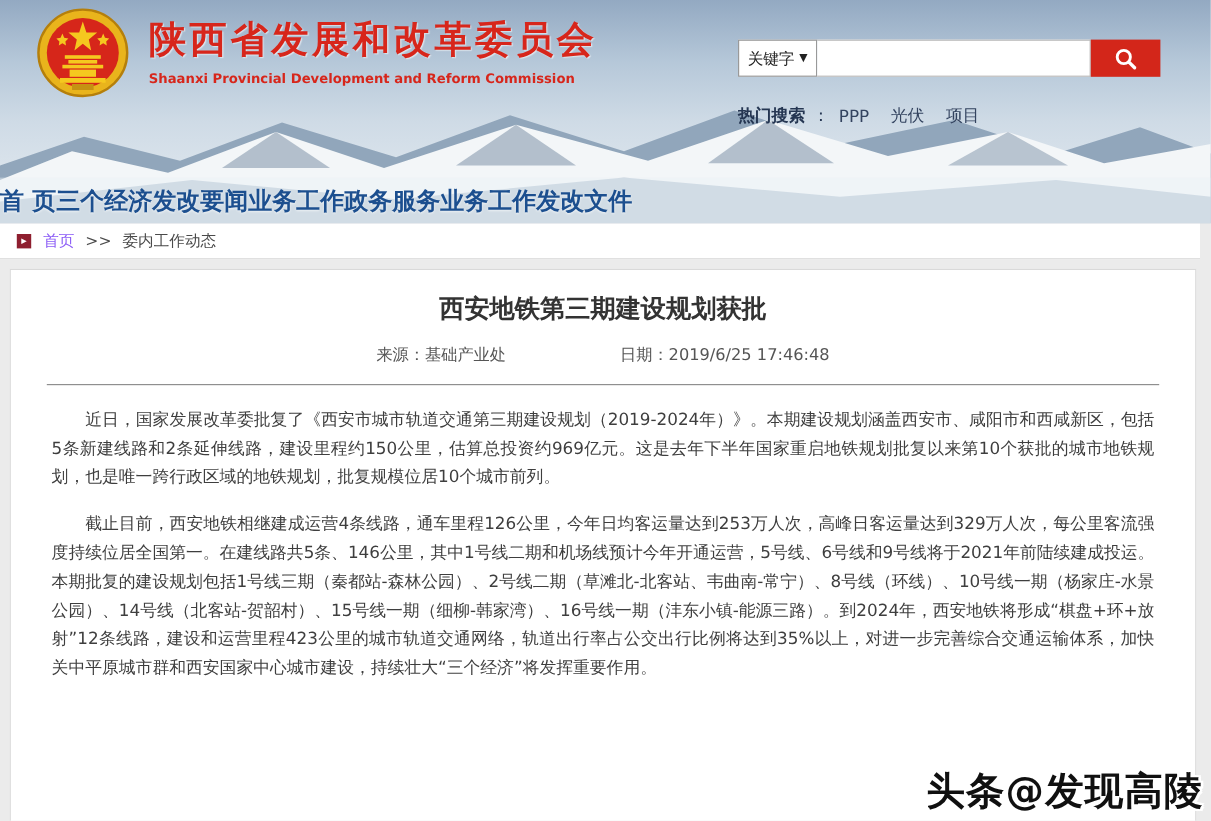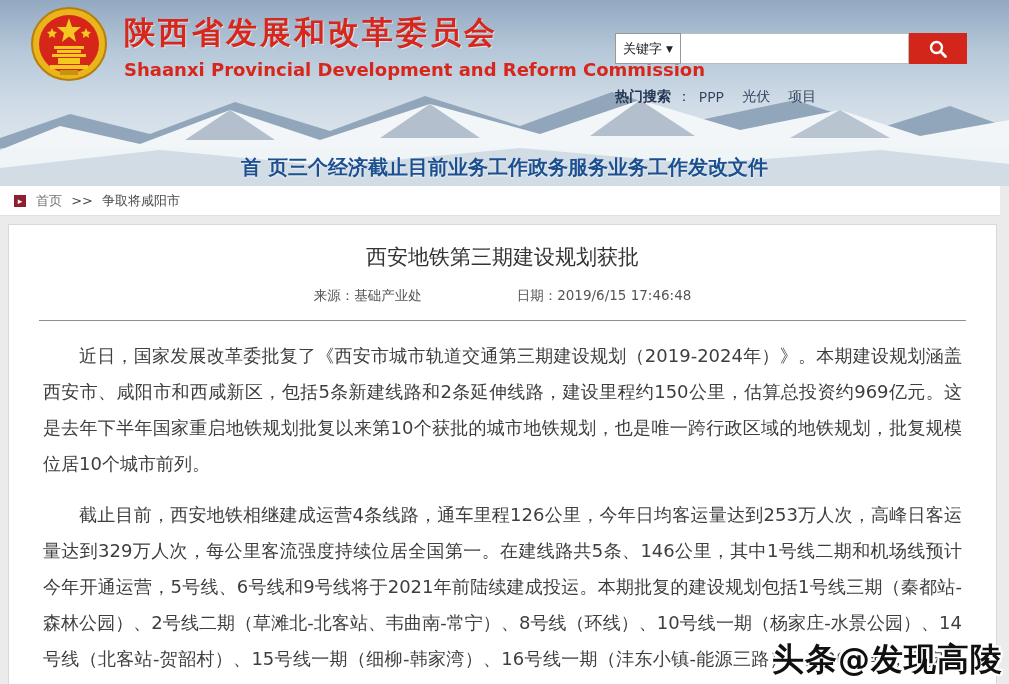--- a/index.html
+++ b/index.html
@@ -5,63 +5,63 @@
   * { margin:0; padding:0; box-sizing:border-box; }
   html,body { width:1009px; height:684px; }
   body { font-family:"DejaVu Sans","Liberation Sans",sans-serif; background:#ebebeb; }
   .page { position:relative; width:1009px; height:684px; overflow:hidden; background:#ebebeb; }
 
   
   .header { position:relative; width:1009px; height:186px;
     background:linear-gradient(180deg,#93a9c2 0%,#b6c8d9 28%,#cfdbe6 55%,#dbe4ec 78%,#c3d0dd 100%); }
   .mountains { position:absolute; left:0; bottom:0; width:1009px; height:110px; display:block; }
   .navbar { position:absolute; left:0; bottom:0; width:1009px; height:38px;
-    background:rgba(235,241,246,0.45); display:flex; align-items:center; justify-content:center; }
+    background:rgba(235,241,246,0.45); display:flex; align-items:center; justify-content:flex-start; }
   .nav-item { font-size:20px; font-weight:bold; color:#1c4f8f; text-decoration:none; cursor:pointer;
     text-shadow:0 1px 2px rgba(255,255,255,0.7); white-space:nowrap; }
 
   .brand { position:absolute; left:28px; top:6px; display:flex; align-items:flex-start; }
   .emblem { width:82px; height:76px; margin-right:14px; }
   .brand-text { padding-top:6px; }
   .site-title { font-size:31px; font-weight:bold; color:#d7261b; letter-spacing:3px;
     text-shadow:1px 1px 1px rgba(255,255,255,0.6); white-space:nowrap; }
-  .site-subtitle { margin-top:5px; font-size:18px; font-weight:bold; color:#d7261b; white-space:nowrap; }
+  .site-subtitle { margin-top:5px; font-size:11px; font-weight:bold; color:#d7261b; white-space:nowrap; }
 
   .search-area { position:absolute; left:615px; top:33px; width:352px; }
   .search-row { display:flex; height:45px; }
   .keyword-select { width:66px; height:31px; background:#fff; border:1px solid #999;
     display:flex; align-items:center; justify-content:center; font-size:13px; color:#222; cursor:pointer; }
   .keyword-arrow { font-size:9px; color:#222; margin-left:4px; }
   .search-input { width:228px; height:31px; border:1px solid #bbb; border-left:none; background:#fff;
     outline:none; font-size:14px; padding:0 6px; }
   .search-btn { width:58px; height:31px; background:#d3261a; border:none; cursor:pointer;
     display:flex; align-items:center; justify-content:center; }
   .hot-search { margin-top:10px; font-size:14px; color:#2b3a55; display:flex; align-items:flex-end; }
   .hot-label { font-weight:bold; color:#253652; }
   .hot-sep { margin:0 8px 0 6px; color:#253652; }
-  .hot-term { color:#33435f; text-decoration:none; margin-right:18px; cursor:pointer;font-family:Liberation Mono, monospace; }
+  .hot-term { color:#33435f; text-decoration:none; margin-right:18px; cursor:pointer; }
 
   
   .breadcrumb-bar { width:1000px; height:30px; background:#fff; border-bottom:1px solid #e0e0e0;
     display:flex; align-items:center; padding-left:14px; }
   .crumb-icon { width:12px; height:12px; background:#8e1f2f; color:#fff; font-size:9px; line-height:12px;
     text-align:center; margin-right:10px; }
   .crumb-text { font-size:13px; color:#4a4a4a; }
-  .crumb-link { color:#737373; text-decoration:none; cursor:pointer;text-align:center; }
+  .crumb-link { color:#8b5cf6; text-decoration:none; cursor:pointer;text-align:center; }
   .crumb-sep { margin:0 5px; color:#4a4a4a; }
 
   
   .content { position:relative; margin:8px 0 0 8px; width:989px; min-height:470px;
     background:#fff; border:1px solid #d9d9d9; padding-top:18px; }
-  .article-title { text-align:center; font-size:21px; font-weight:normal; color:#333; }
+  .article-title { text-align:center; font-size:21px; font-weight:bold; color:#333; }
   .article-meta { margin-top:16px; display:flex; justify-content:center; gap:95px;
     font-size:13.5px; color:#555; }
   .meta-sep-line { margin:15px 30px 0 30px; border-top:1px solid #8f8f8f; }
   .article-body { padding:2px 34px 0 34px; }
-  .article-body p { margin-top:15px; font-size:18px; line-height:36px; color:#3e3e3e;
+  .article-body p { margin-top:15px; font-size:14px; line-height:24px; color:#3e3e3e;
     text-indent:2em; text-align:justify; }
 
   
   .watermark { position:absolute; right:6px; bottom:2px; font-size:32px; font-weight:bold; color:#101010;
     text-shadow:-2px -2px 0 #fff, 2px -2px 0 #fff, -2px 2px 0 #fff, 2px 2px 0 #fff, 0 2px 0 #fff, 2px 0 0 #fff;
     letter-spacing:1px; white-space:nowrap; }
 </style>
 </head>
 <body>
 
@@ -118,46 +118,46 @@
         <span class="hot-sep">：</span>
         <a class="hot-term">PPP</a>
         <a class="hot-term">光伏</a>
         <a class="hot-term">项目</a>
       </div>
     </div>
 
     <div class="navbar">
       <a class="nav-item">首 页</a>
       <a class="nav-item">三个经济</a>
-      <a class="nav-item">截止目前</a>
+      <a class="nav-item">发改要闻</a>
       <a class="nav-item">业务工作</a>
       <a class="nav-item">政务服务</a>
       <a class="nav-item">业务工作</a>
       <a class="nav-item">发改文件</a>
     </div>
   </div>
 
   <div class="breadcrumb-bar">
     <div class="crumb-icon">▸</div>
     <span class="crumb-text">
       <a class="crumb-link">首页</a>
       <span class="crumb-sep">&gt;&gt;</span>
-      <span>争取将咸阳市</span>
+      <span>委内工作动态</span>
     </span>
   </div>
 
   <div class="content">
     <h1 class="article-title">西安地铁第三期建设规划获批</h1>
 
     <div class="article-meta">
       <span>
         <span>来源：</span><span>基础产业处</span>
       </span>
       <span>
-        <span>日期：</span><span>2019/6/15 17:46:48</span>
+        <span>日期：</span><span>2019/6/25 17:46:48</span>
       </span>
     </div>
 
     <div class="meta-sep-line"></div>
 
     <div class="article-body">
       <p>近日，国家发展改革委批复了《西安市城市轨道交通第三期建设规划（2019-2024年）》。本期建设规划涵盖西安市、咸阳市和西咸新区，包括5条新建线路和2条延伸线路，建设里程约150公里，估算总投资约969亿元。这是去年下半年国家重启地铁规划批复以来第10个获批的城市地铁规划，也是唯一跨行政区域的地铁规划，批复规模位居10个城市前列。</p>
       <p>截止目前，西安地铁相继建成运营4条线路，通车里程126公里，今年日均客运量达到253万人次，高峰日客运量达到329万人次，每公里客流强度持续位居全国第一。在建线路共5条、146公里，其中1号线二期和机场线预计今年开通运营，5号线、6号线和9号线将于2021年前陆续建成投运。本期批复的建设规划包括1号线三期（秦都站-森林公园）、2号线二期（草滩北-北客站、韦曲南-常宁）、8号线（环线）、10号线一期（杨家庄-水景公园）、14号线（北客站-贺韶村）、15号线一期（细柳-韩家湾）、16号线一期（沣东小镇-能源三路）。到2024年，西安地铁将形成“棋盘+环+放射”12条线路，建设和运营里程423公里的城市轨道交通网络，轨道出行率占公交出行比例将达到35%以上，对进一步完善综合交通运输体系，加快关中平原城市群和西安国家中心城市建设，持续壮大“三个经济”将发挥重要作用。</p>
     </div>
   </div>

